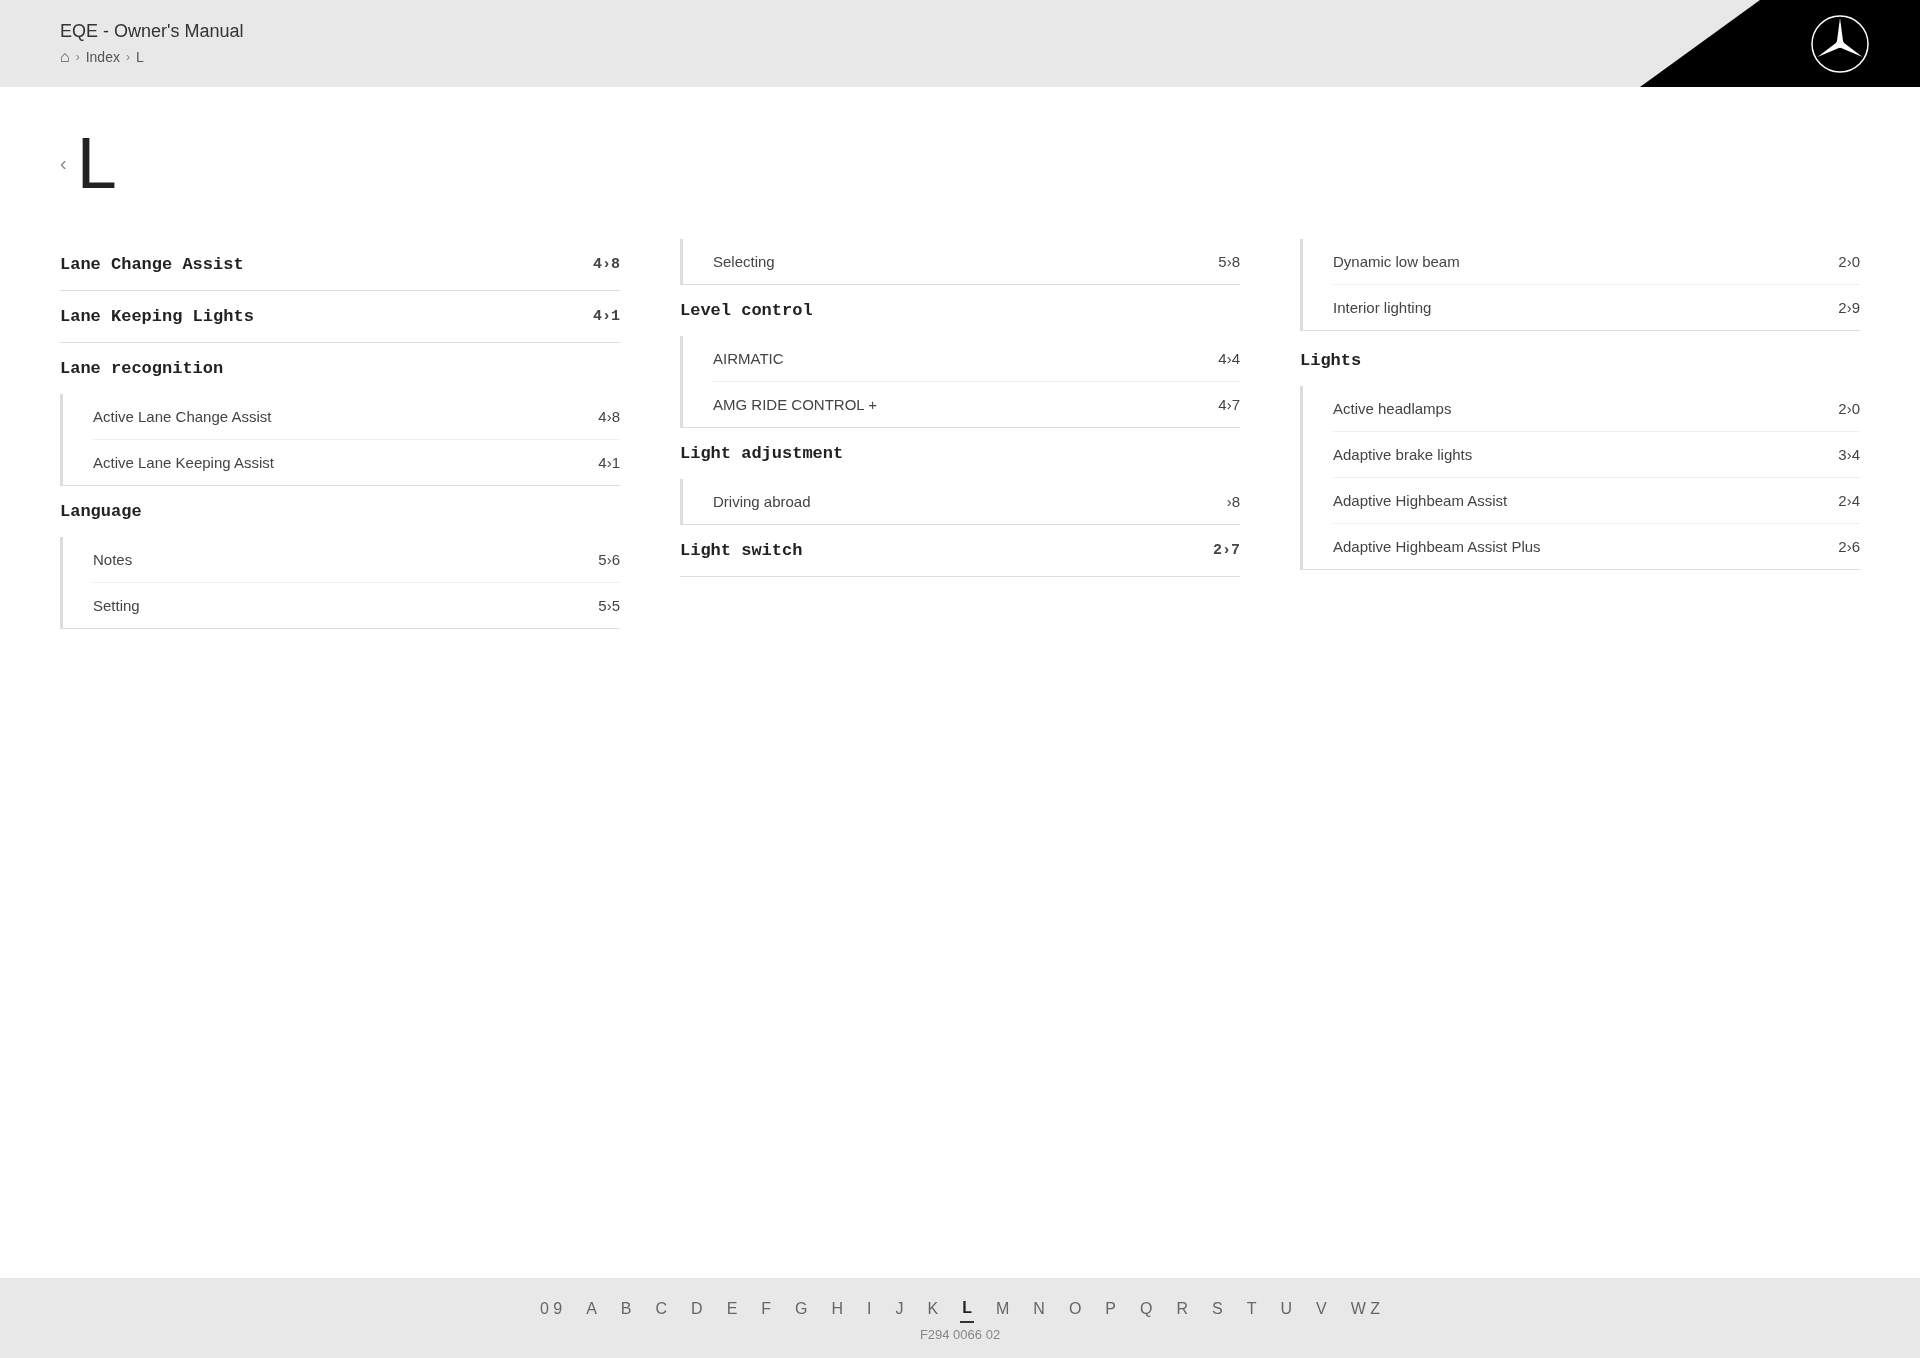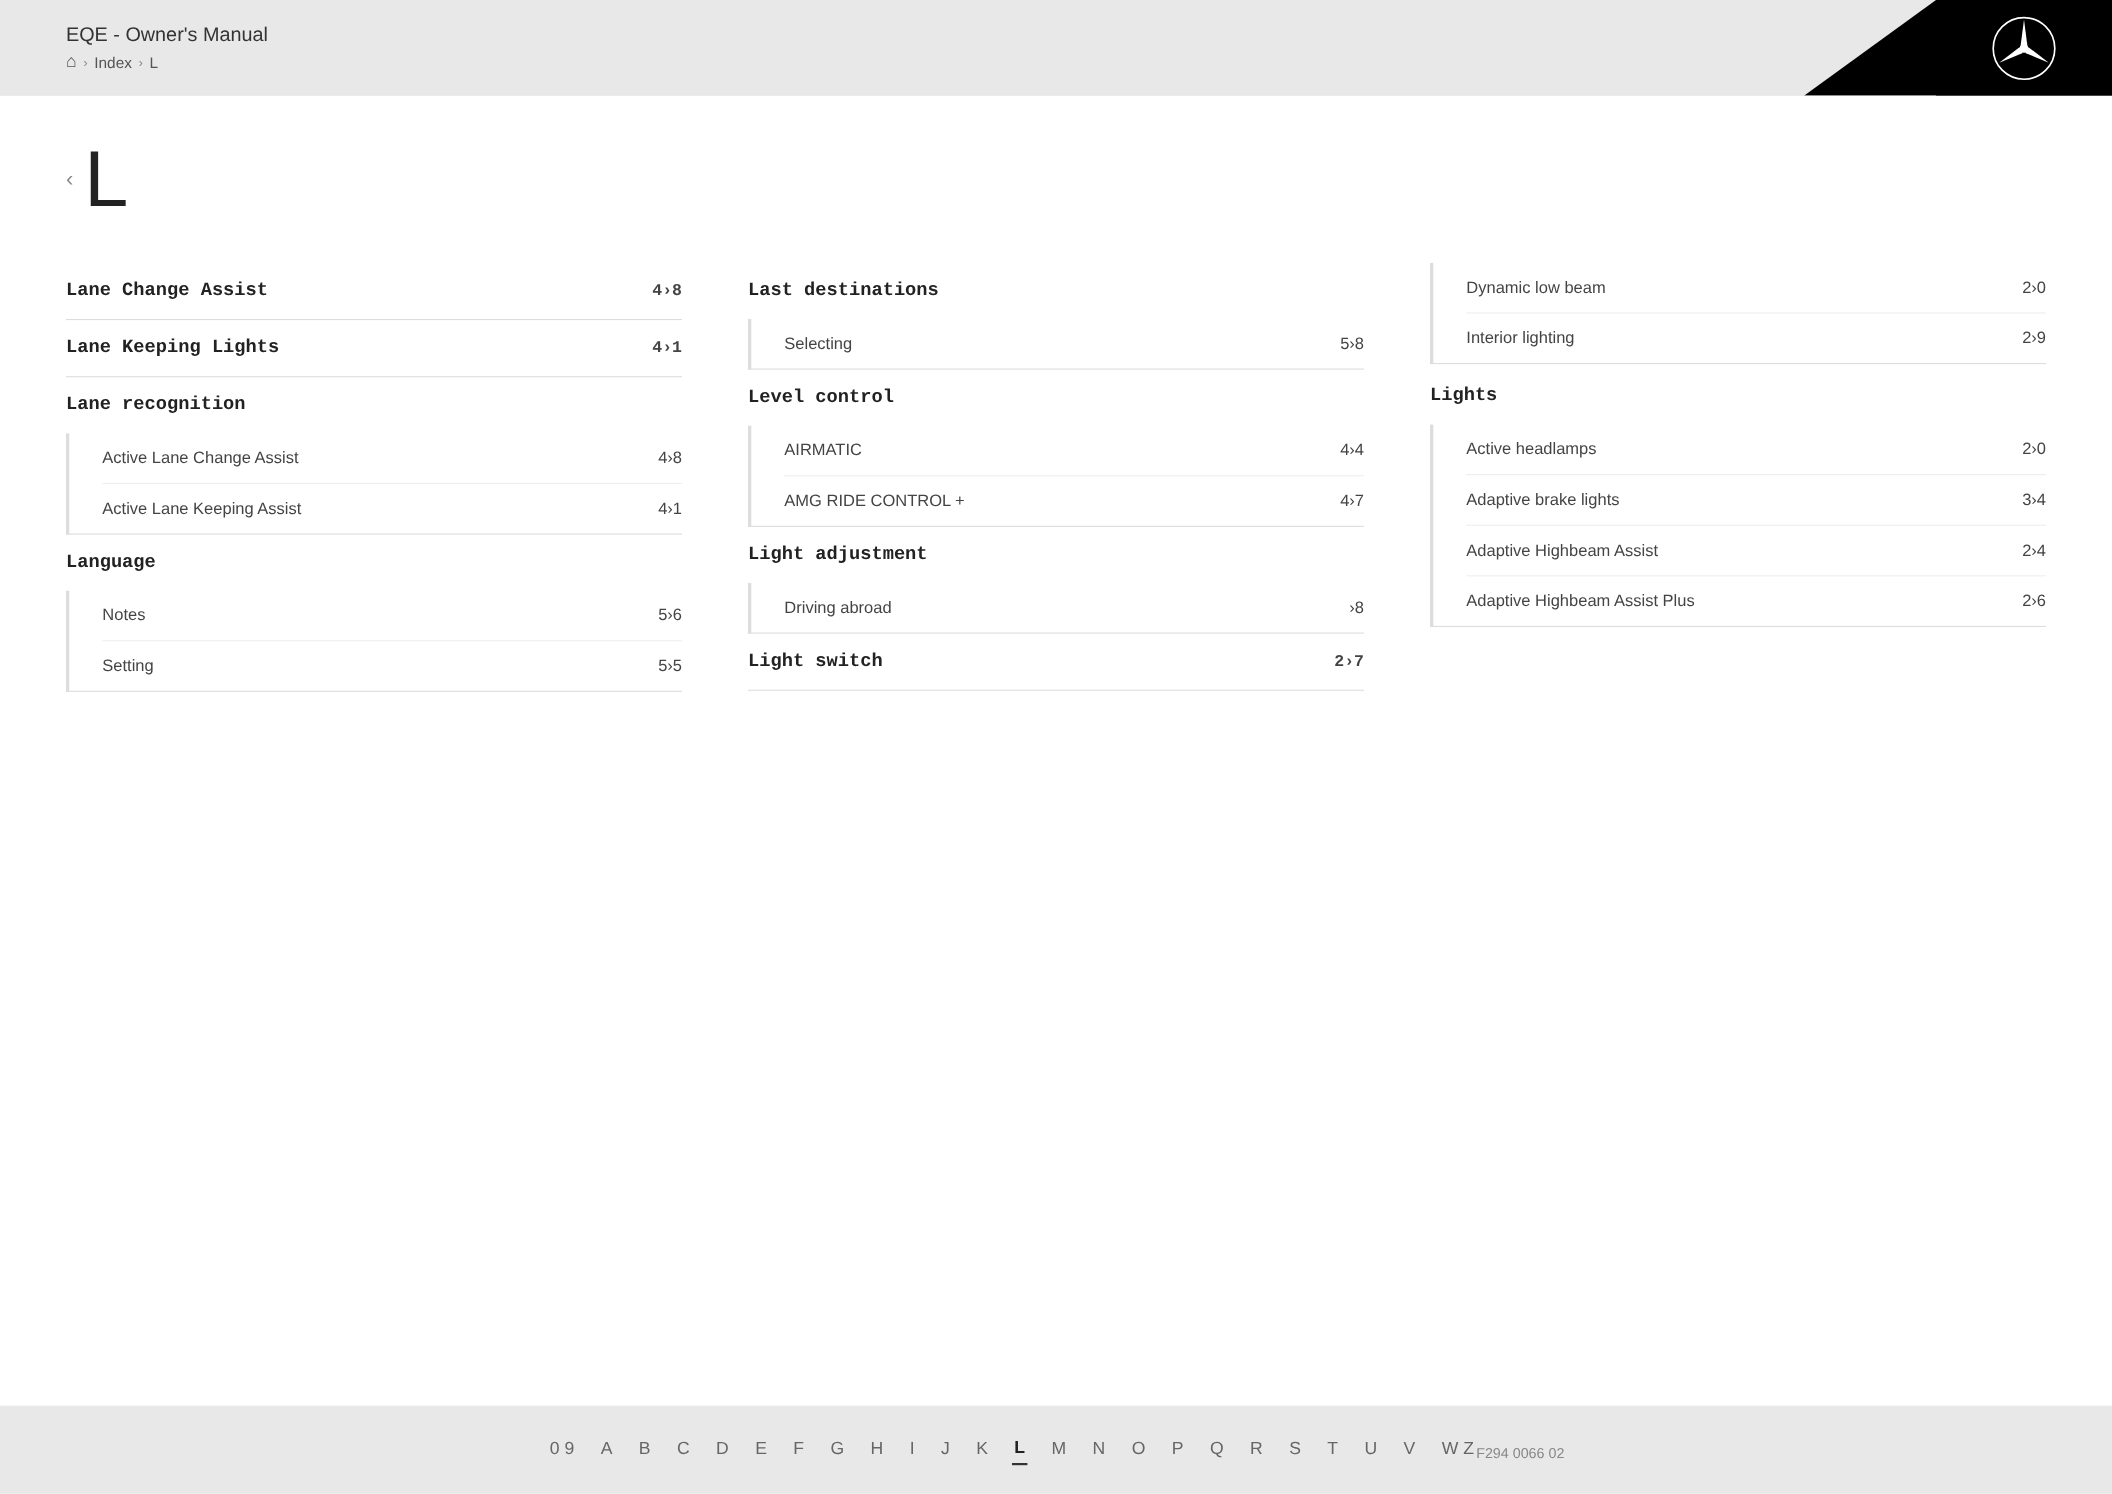--- a/index.html
+++ b/index.html
@@ -150,21 +150,21 @@
     .sub-entry-page {
       font-size: 14px;
       color: #444;
     }
 
     
     .bottom-bar {
       background: #e8e8e8;
       height: 80px;
       display: flex;
-      flex-direction: row;
+      flex-direction: column;
       align-items: center;
       justify-content: center;
     }
     .alpha-nav {
       display: flex;
       gap: 20px;
       align-items: center;
     }
     .alpha-nav-item {
       font-size: 16px;
@@ -274,24 +274,20 @@
         <div class="sub-entry">
           <span class="sub-entry-label">Setting</span>
           <span class="sub-entry-page page-num">5›5</span>
         </div>
       </div>
 
     </div>
 
     <div class="index-column">
 
-      <div class="index-entry bold-entry" style="border-bottom:none;">
-        <span class="index-entry-label">Last destinations</span>
-        <span class="index-entry-page page-num"></span>
-      </div>
       <div class="sub-entries">
         <div class="sub-entry">
           <span class="sub-entry-label">Selecting</span>
           <span class="sub-entry-page page-num">5›8</span>
         </div>
       </div>
 
       <div class="index-entry bold-entry" style="border-bottom:none;">
         <span class="index-entry-label">Level control</span>
         <span class="index-entry-page page-num"></span>

